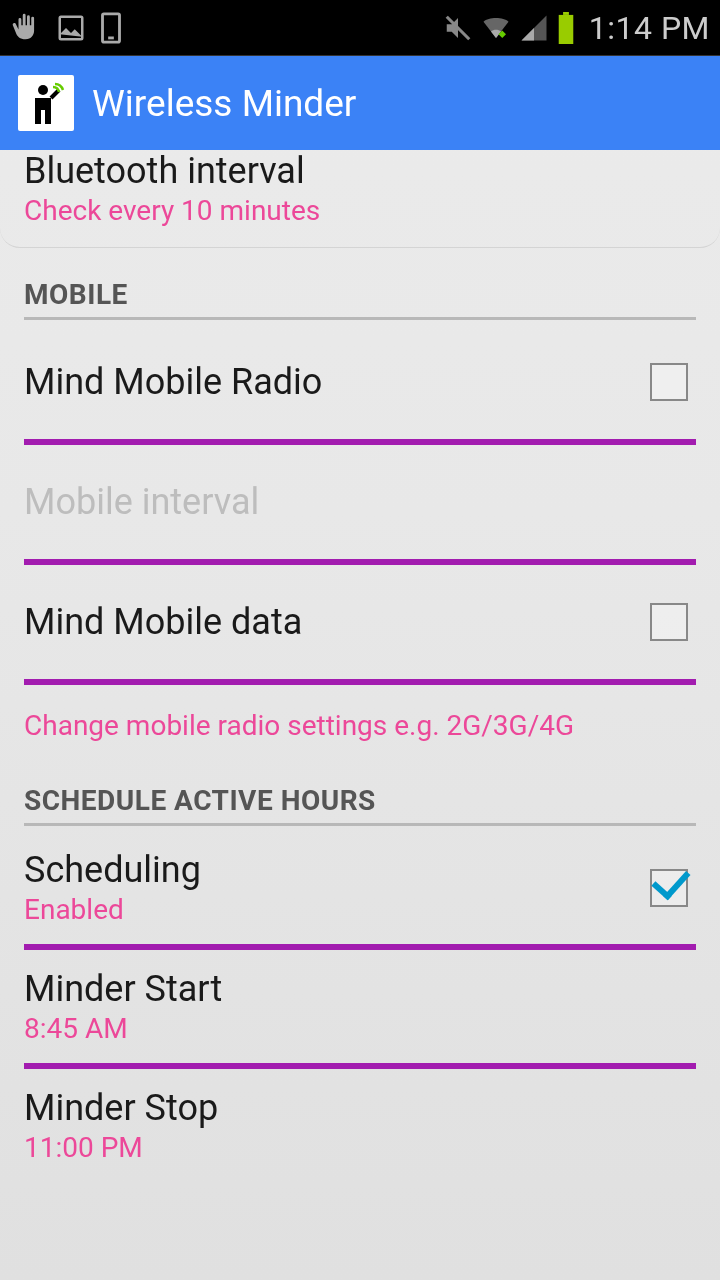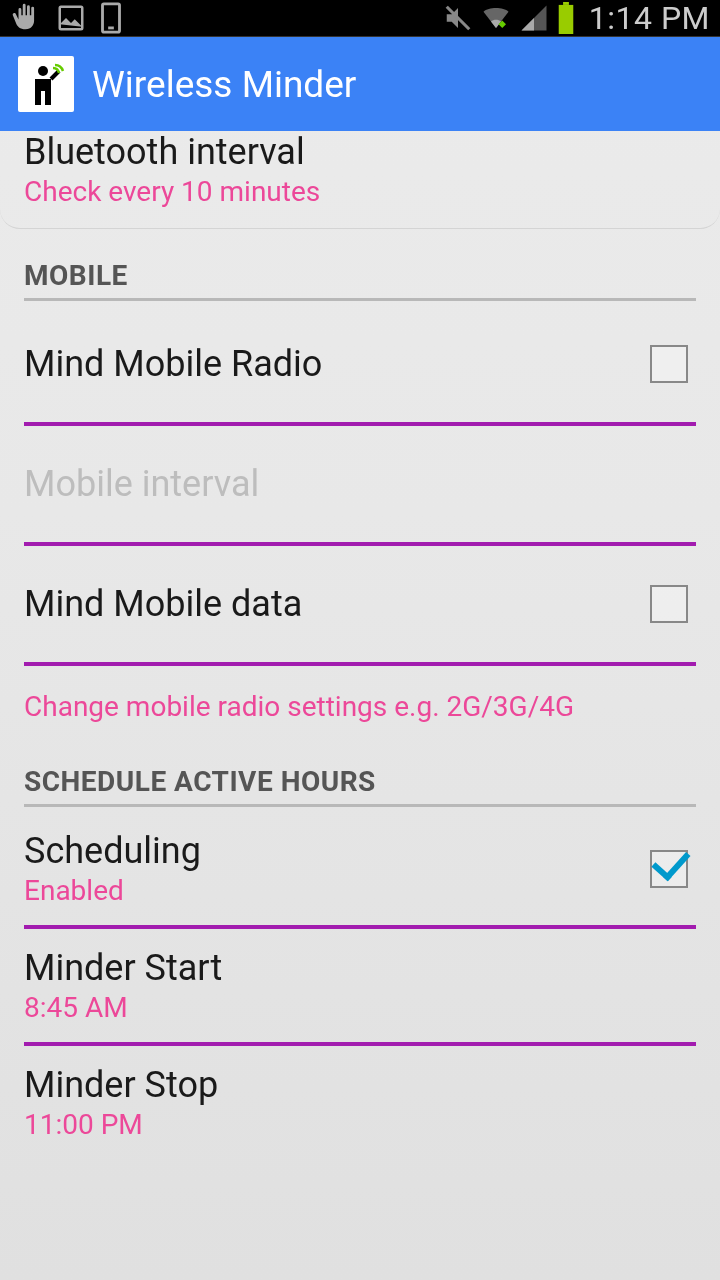--- a/index.html
+++ b/index.html
@@ -8,21 +8,21 @@
       box-sizing: border-box;
     }
     body {
       width: 720px;
       height: 1280px;
       font-family: Roboto, "Helvetica Neue", Arial, sans-serif;
       background: linear-gradient(to bottom, #ebebeb, #e8e8e8 40%, #e0e0e0);
       overflow: hidden;
     }
     .status-bar {
-      height: 36px;
+      height: 55px;
       background: #000;
       display: flex;
       align-items: center;
       justify-content: space-between;
       padding: 16px 10px;
       color: #aaa;
     }
     .status-left {
       display: flex;
       gap: 12px;
@@ -131,21 +131,21 @@
       transform: rotate(-48deg) translate(4px, -1px);
       margin-top: -8px;
     }
     .item-tall {
       min-height: 120px;
     }
     .item-medium {
       min-height: 110px;
     }
     .setting-item-inset {
-      border-bottom: 4px solid #a21caf;
+      border-bottom: 6px solid #a21caf;
       margin: 0 24px;
       padding-left: 0;
       padding-right: 0;
     }
   </style>
 </head>
 <body>
 
 <div class="status-bar">
   <div class="status-left">

